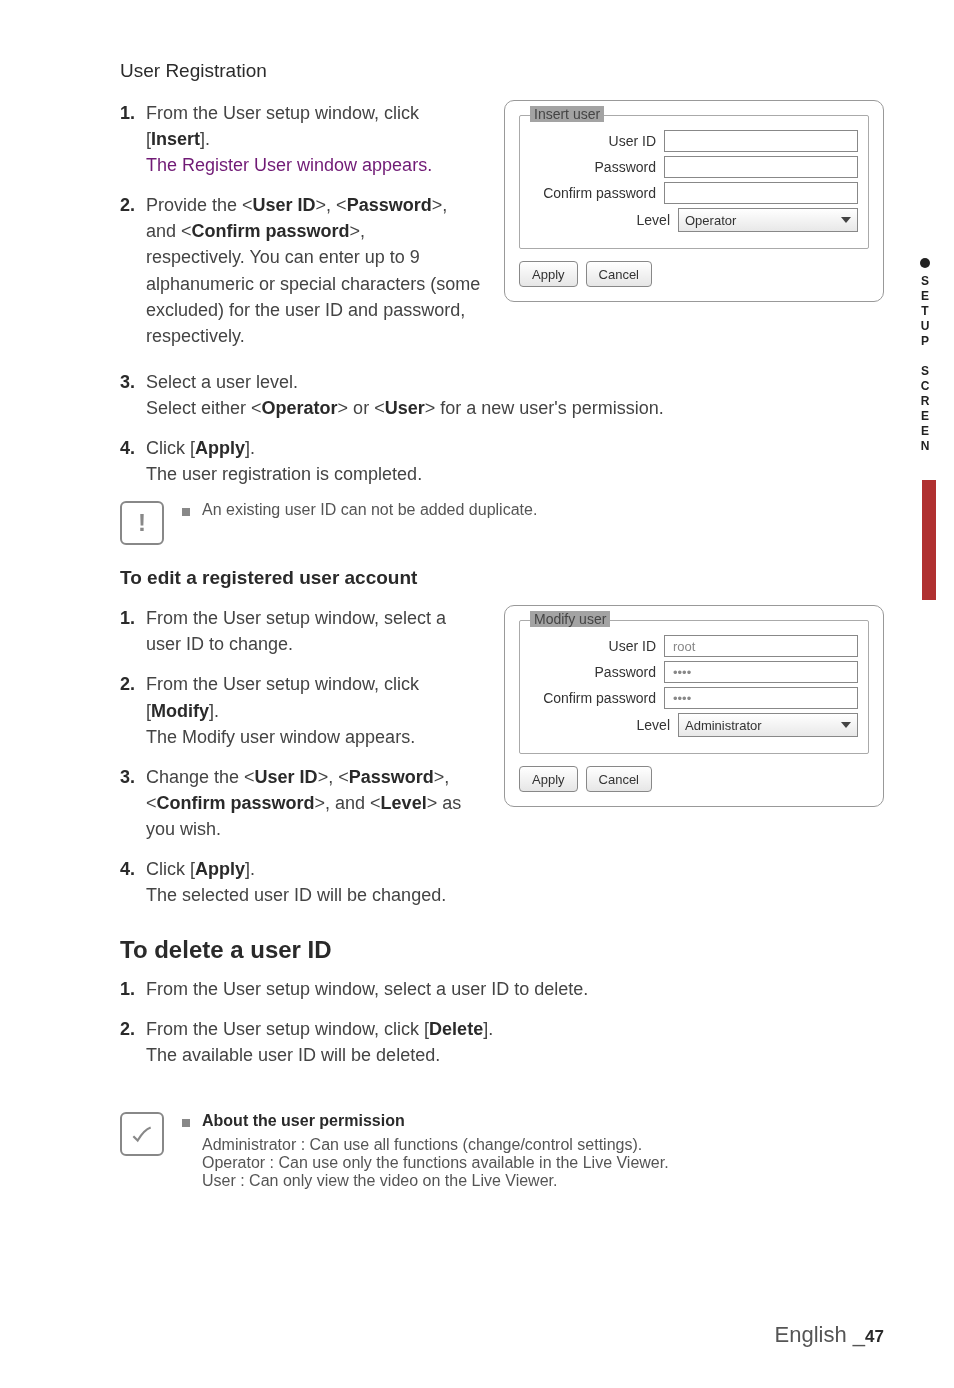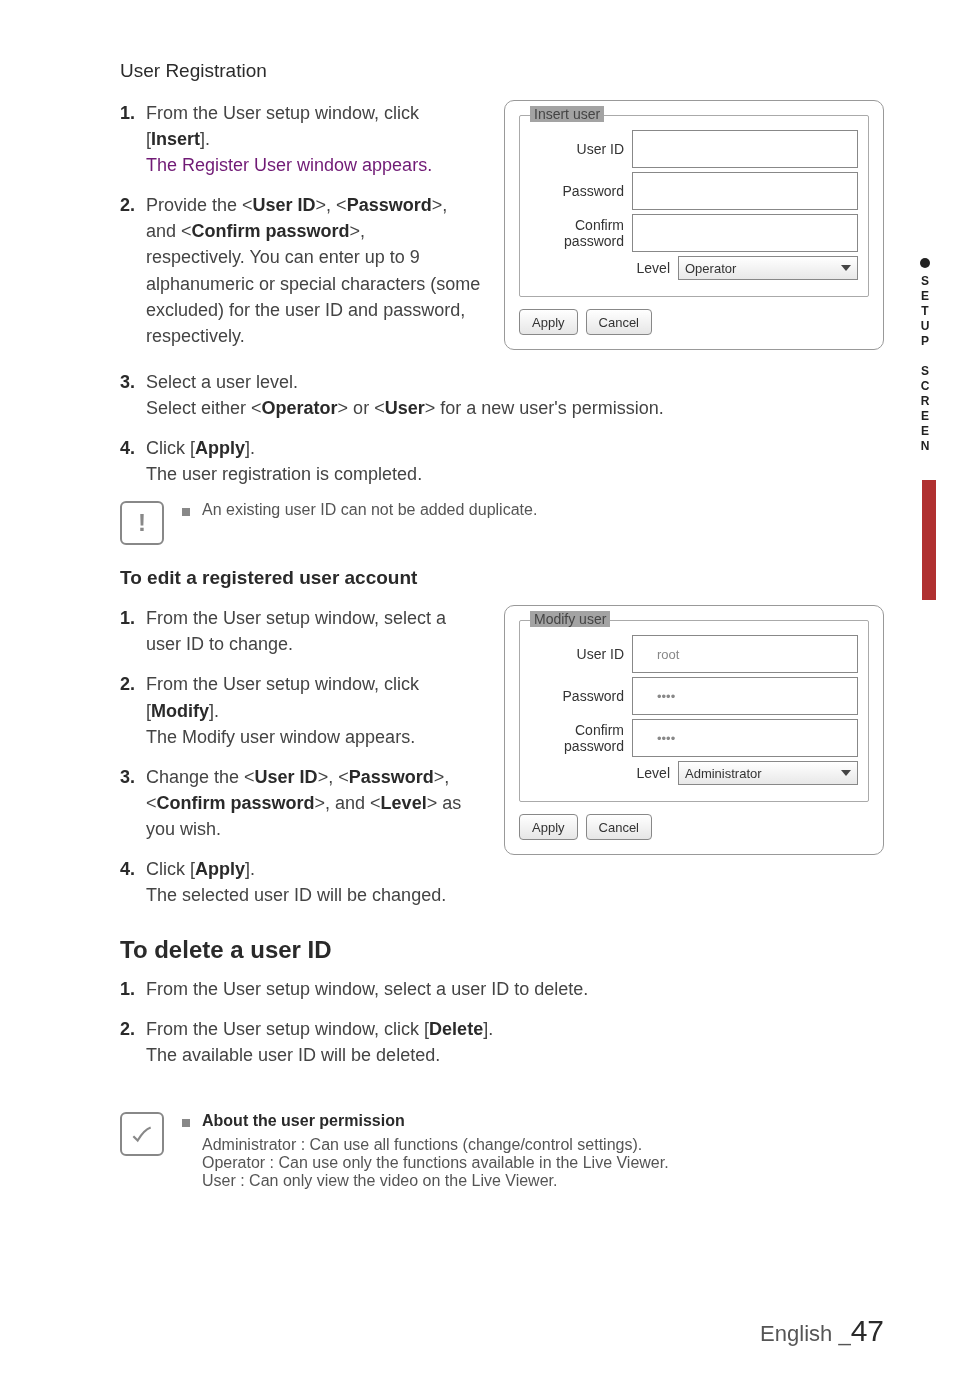--- a/index.html
+++ b/index.html
@@ -15,29 +15,29 @@
 .notebox{display:flex;align-items:flex-start;gap:18px;margin:14px 0 22px 0}
 .iconsq{width:40px;height:40px;border:2px solid #888;border-radius:6px;display:flex;align-items:center;justify-content:center;flex:0 0 auto;color:#888;font-weight:bold;font-size:24px}
 .bullets{flex:1;font-size:16px;color:#555}
 .bullets .bi{display:flex;margin-bottom:6px}
 .sq{width:8px;height:8px;background:#888;margin:7px 12px 0 0;flex:0 0 auto}
 .sidetab{position:absolute;right:22px;top:258px;display:flex;flex-direction:column;align-items:center;font-size:12px;color:#222}
 .sidetab .dot{width:10px;height:10px;border-radius:50%;background:#222;margin-bottom:6px}
 .vtxt{writing-mode:vertical-rl;text-orientation:upright;letter-spacing:1px;font-weight:bold;font-size:12px}
 .redbar{position:absolute;right:18px;top:480px;width:14px;height:120px;background:#b03030}
 .pagefoot{position:absolute;right:70px;bottom:40px;font-size:22px;color:#555}
-.pagefoot .pn{font-weight:normal;color:#2a2a2a;font-size:30px}
+.pagefoot .pn{font-weight:bold;color:#2a2a2a;font-size:17px}
 
 
 .panel{border:1px solid #999;border-radius:10px;padding:14px 14px 14px 14px;width:380px;background:#fff;box-sizing:border-box;flex:0 0 auto}
 .fs{border:1px solid #aaa;border-radius:2px;padding:10px 10px 12px 10px;position:relative;margin-bottom:12px}
 .fs .legend{position:absolute;top:-10px;left:10px;background:#a3a3a3;padding:0 4px;font-size:14px;color:#444}
 .frow{display:flex;align-items:center;margin:4px 0}
 .flabel{width:140px;text-align:right;padding-right:8px;font-size:14px;color:#333}
-.finput{flex:1;height:38px;border:1px solid #888;background:#fff;font-size:13px;padding:0 24px;color:#888;box-sizing:border-box}
+.finput{flex:1;height:22px;border:1px solid #888;background:#fff;font-size:13px;padding:0 8px;color:#888;box-sizing:border-box}
 .fsel{flex:1;height:22px;border:1px solid #888;background:linear-gradient(#fff,#e8e8e8);font-size:13px;padding:0 6px;display:flex;align-items:center;justify-content:space-between;color:#333}
 .tri{width:0;height:0;border-left:5px solid transparent;border-right:5px solid transparent;border-top:6px solid #444}
 .btnrow{display:flex;gap:8px}
 .btn{height:24px;padding:0 12px;border:1px solid #888;border-radius:4px;background:linear-gradient(#fff,#e6e6e6);font-size:13px;display:flex;align-items:center;color:#333}
 .h2{font-weight:bold;font-size:19px;margin:8px 0 16px 0;color:#2a2a2a}
 .h3{font-weight:bold;font-size:24px;margin:14px 0 12px 0;color:#2a2a2a}
 .checkicon svg{width:26px;height:26px;stroke:#888;fill:none;stroke-width:2}
 </style>
 </head>
 <body>

